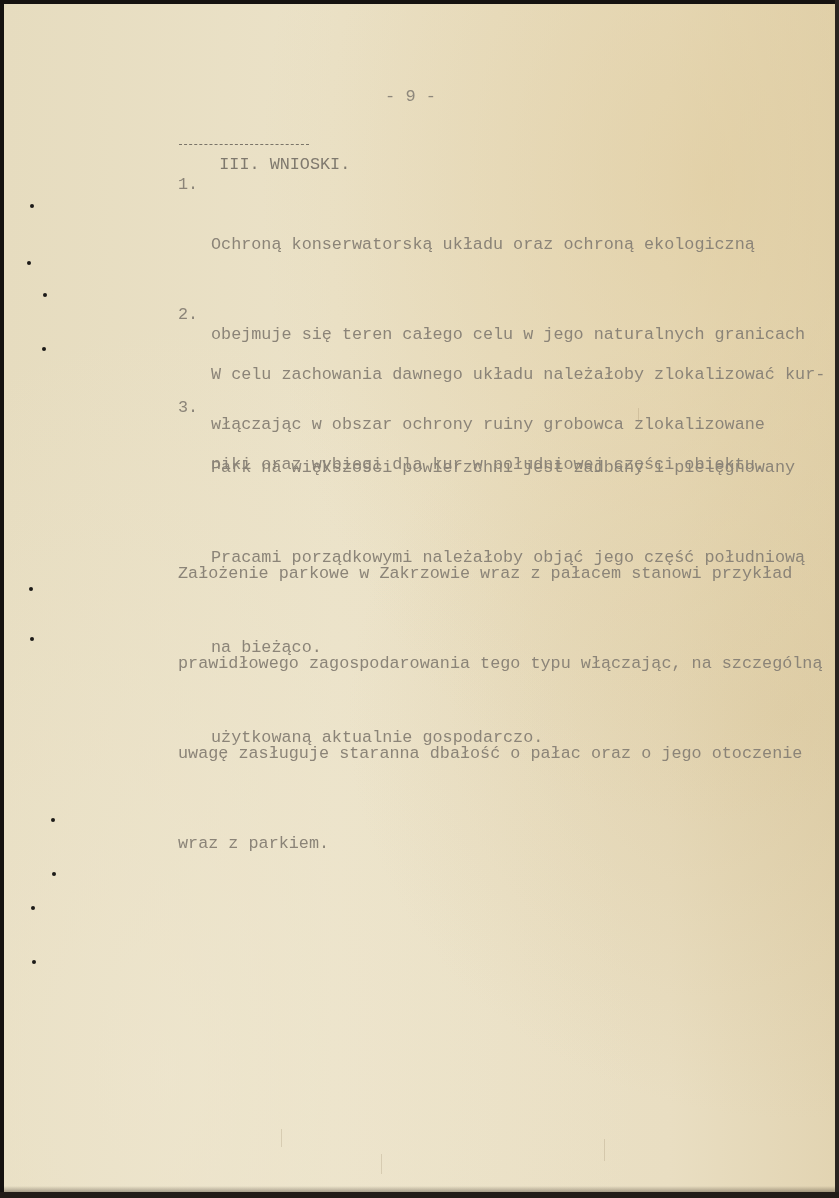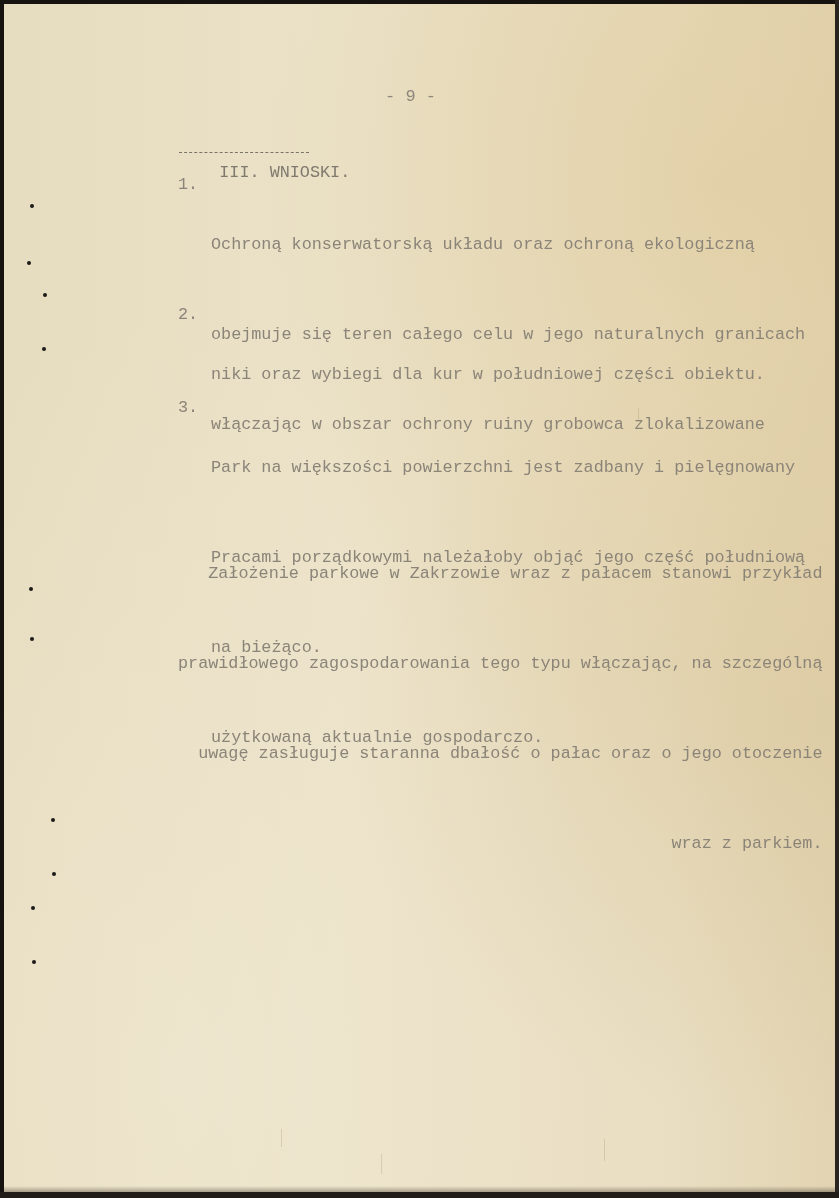--- a/index.html
+++ b/index.html
@@ -43,21 +43,21 @@
       margin: 0;
     }
     .page-number {
       left: 381px;
       top: 78px;
       font-size: 17px;
       color: #8e887c;
     }
     .section-heading {
       left: 175px;
-      top: 124px;
+      top: 116px;
       color: #7f796e;
     }
     .section-heading .underline {
       position: absolute;
       left: 0;
       top: 24px;
       width: 130px;
       height: 0;
       border-top: 1.5px dashed #7a7468;
     }
@@ -78,21 +78,20 @@
     .item .body .ln {
       display: block;
     }
     .item-1 { top: 166px; }
     .item-2 { top: 296px; }
     .item-3 { top: 389px; }
     .conclusion {
       position: absolute;
       left: 174px;
       top: 495px;
-      text-align: right;
     }
     .conclusion .ln { display: block; }
     .margin-dot {
       position: absolute;
       width: 4px;
       height: 4px;
       border-radius: 50%;
       background: #1c1a18;
     }
     .border-left {
@@ -163,20 +162,21 @@
     <div class="body">
       <span class="ln">Ochroną konserwatorską układu oraz ochroną ekologiczną</span>
       <span class="ln">obejmuje się teren całego celu w jego naturalnych granicach</span>
       <span class="ln">włączając w obszar ochrony ruiny grobowca zlokalizowane</span>
     </div>
   </div>
 
   <div class="typed item item-2">
     <span class="num">2.</span>
     <div class="body">
+      <span class="ln">W celu zachowania dawnego układu należałoby zlokalizować kur-</span>
       <span class="ln">niki oraz wybiegi dla kur w południowej części obiektu.</span>
     </div>
   </div>
 
   <div class="typed item item-3">
     <span class="num">3.</span>
     <div class="body">
       <span class="ln">Park na większości powierzchni jest zadbany i pielęgnowany</span>
       <span class="ln">Pracami porządkowymi należałoby objąć jego część południową</span>
       <span class="ln">na bieżąco.</span>

